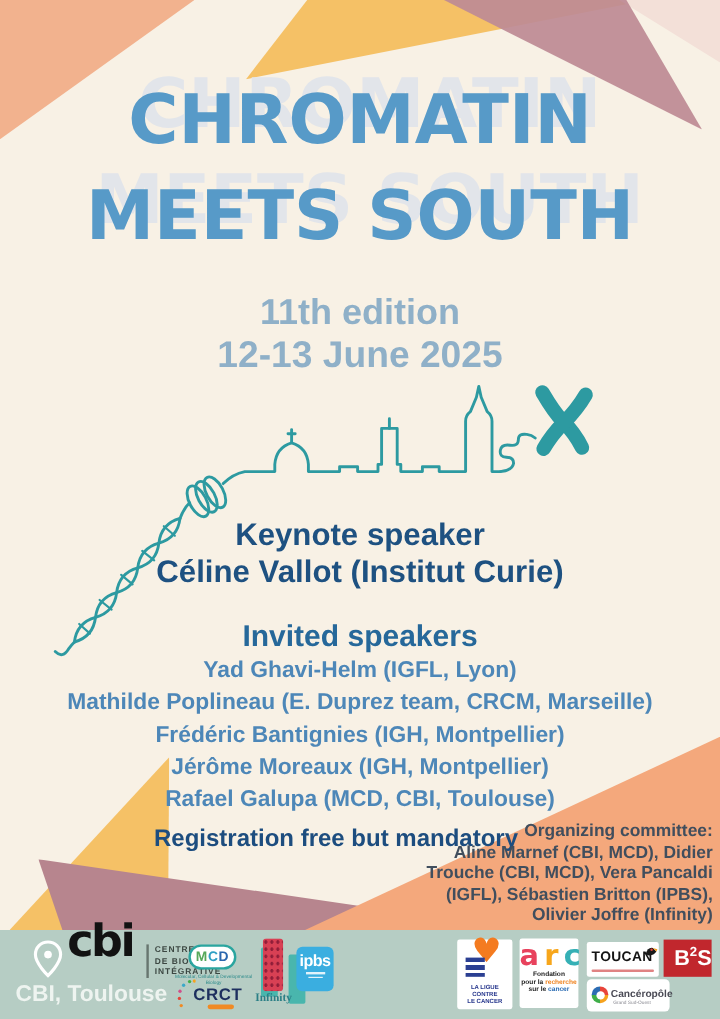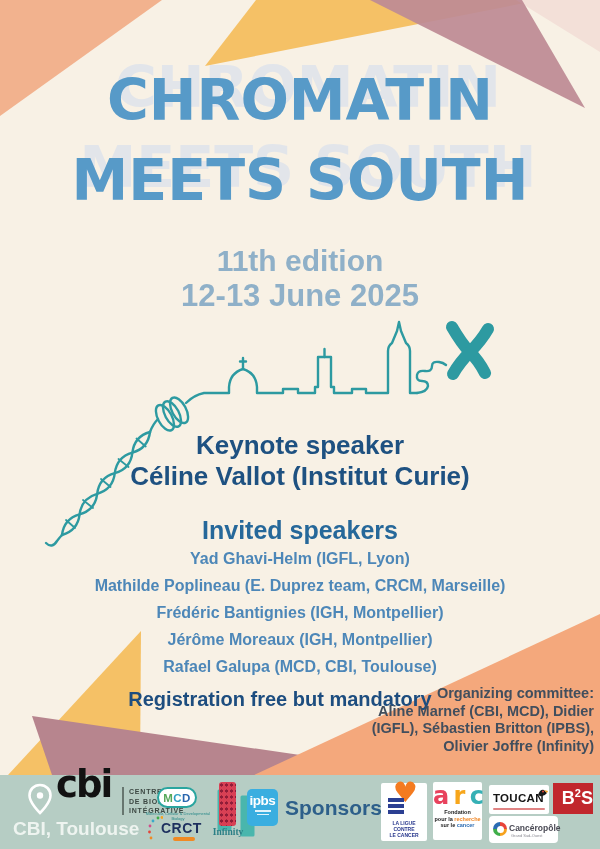--- a/index.html
+++ b/index.html
@@ -20,21 +20,21 @@
     text-shadow:8px -13px 0 #e2e5ea;}
   .edition-block{position:absolute;top:243px;left:0;width:600px;text-align:center;
     color:#8fb0c8;font-weight:700;z-index:2;}
   .edition-block .edition{display:block;font-size:30px;line-height:35px;}
   .edition-block .dates{display:block;font-size:31px;line-height:35px;}
   .keynote-block{position:absolute;top:430px;left:0;width:600px;text-align:center;
     color:#1e5181;font-weight:700;font-size:26px;line-height:31px;z-index:2;}
   .invited-heading{position:absolute;top:516px;left:0;width:600px;text-align:center;
     color:#26689a;font-weight:700;font-size:25px;z-index:2;}
   .speakers{position:absolute;top:545px;left:0;width:600px;text-align:center;
-    color:#4d87b8;font-weight:700;font-size:16px;line-height:27px;z-index:2;}
+    color:#4d87b8;font-weight:700;font-size:19px;line-height:27px;z-index:2;}
   .registration{position:absolute;top:688px;left:0;width:560px;text-align:center;
     color:#1d4d7f;font-weight:700;font-size:20px;z-index:2;}
   .organizing{position:absolute;top:685px;right:6px;width:250px;text-align:right;
     color:#414e5d;font-weight:700;font-size:14.5px;line-height:17.6px;z-index:2;}
   
   .footer{position:absolute;left:0;bottom:0;width:600px;height:74px;background:#b6cdc4;z-index:4;}
   .footer *{position:absolute;box-sizing:border-box;}
   .pin{left:27px;top:8px;}
   .cbi-name{left:56px;top:-12px;font-family:"DejaVu Sans",sans-serif;font-weight:bold;
     font-size:37px;letter-spacing:-2px;color:#121212;}
@@ -167,20 +167,21 @@
     <div>Frédéric Bantignies (IGH, Montpellier)</div>
     <div>Jérôme Moreaux (IGH, Montpellier)</div>
     <div>Rafael Galupa (MCD, CBI, Toulouse)</div>
   </div>
 
   <div class="registration">Registration free but mandatory</div>
 
   <div class="organizing">
     <div>Organizing committee:</div>
     <div>Aline Marnef (CBI, MCD), Didier</div>
+    <div>Trouche (CBI, MCD), Vera Pancaldi</div>
     <div>(IGFL), Sébastien Britton (IPBS),</div>
     <div>Olivier Joffre (Infinity)</div>
   </div>
 
   <div class="footer">
 
     <svg class="pin" width="26" height="32" viewBox="0 0 26 32">
       <path d="M13 2 C7 2 2.5 6.5 2.5 12.5 C2.5 20 13 30 13 30 C13 30 23.5 20 23.5 12.5
                C23.5 6.5 19 2 13 2 Z" fill="none" stroke="#fff" stroke-width="2.6"></path>
       <circle cx="13" cy="12.5" r="3.2" fill="#fff"></circle>
@@ -217,21 +218,20 @@
 
     <div class="infinity-rect"></div>
     <div class="infinity-caption">Infinity</div>
 
     <div class="ipbs-box">
       <span class="ipbs-name">ipbs</span>
       <span class="ipbs-line"></span>
       <span class="ipbs-line" style="width:12px;"></span>
     </div>
 
-    <div class="sponsors-label">Sponsors</div>
 
     <div class="white-box ligue-box">
       <span class="ligue-heart">♥</span>
       <span class="ligue-square"></span>
       <span class="ligue-caption">
         <span>LA LIGUE</span>
         <span>CONTRE</span>
         <span>LE CANCER</span>
       </span>
     </div>

